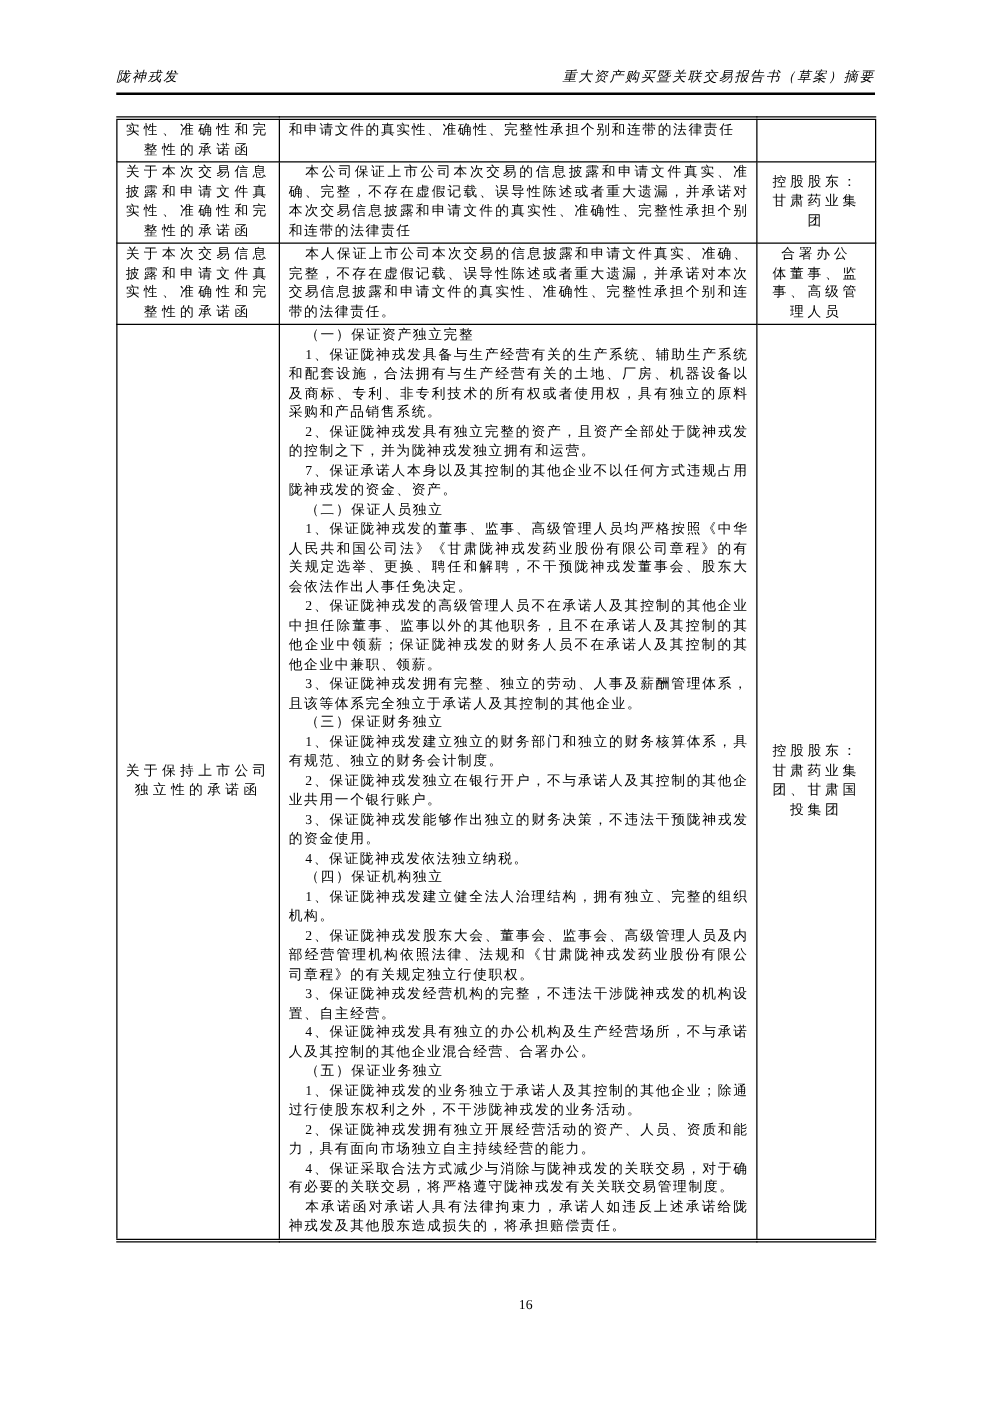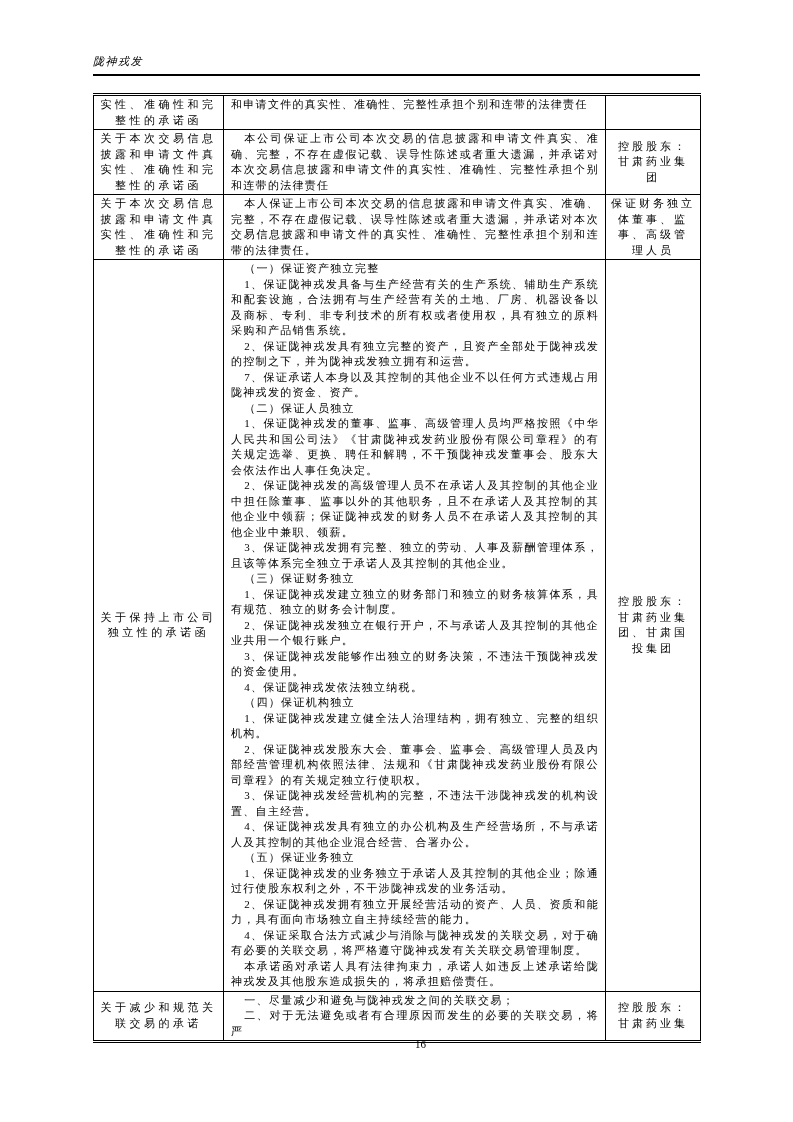--- a/index.html
+++ b/index.html
@@ -87,20 +87,21 @@
     text-align: center;
     font-size: 11px;
     padding-left: 24px;
   }
 </style>
 </head>
 <body>
 
 <div class="page-header">
   <span>陇神戎发</span>
+  <span>重大资产购买暨关联交易报告书（草案）摘要</span>
 </div>
 
 <table class="doc-table">
   <colgroup>
     <col class="c-type">
     <col class="c-content">
     <col class="c-party">
   </colgroup>
   <tbody>
   <tr class="r0">
@@ -126,21 +127,21 @@
   </tr>
 
   <tr class="r2">
     <td class="type-cell">关于本次交易信息
 披露和申请文件真
 实性、准确性和完
 整性的承诺函</td>
     <td class="content-cell">
           <p class="para">本人保证上市公司本次交易的信息披露和申请文件真实、准确、完整，不存在虚假记载、误导性陈述或者重大遗漏，并承诺对本次交易信息披露和申请文件的真实性、准确性、完整性承担个别和连带的法律责任。</p>
         </td>
-    <td class="party-cell">保证财务独立
+    <td class="party-cell">合署办公
 体董事、监
 事、高级管
 理人员</td>
   </tr>
 
   <tr class="r3">
     <td class="type-cell">关于保持上市公司
 独立性的承诺函</td>
     <td class="content-cell">
           <p class="para">（一）保证资产独立完整</p>
@@ -166,28 +167,18 @@
           <p class="para">2、保证陇神戎发拥有独立开展经营活动的资产、人员、资质和能力，具有面向市场独立自主持续经营的能力。</p>
           <p class="para">4、保证采取合法方式减少与消除与陇神戎发的关联交易，对于确有必要的关联交易，将严格遵守陇神戎发有关关联交易管理制度。</p>
           <p class="para">本承诺函对承诺人具有法律拘束力，承诺人如违反上述承诺给陇神戎发及其他股东造成损失的，将承担赔偿责任。</p>
         </td>
     <td class="party-cell">控股股东：
 甘肃药业集
 团、甘肃国
 投集团</td>
   </tr>
 
-  <tr class="r4">
-    <td class="type-cell">关于减少和规范关
-联交易的承诺</td>
-    <td class="content-cell">
-          <p class="para">一、尽量减少和避免与陇神戎发之间的关联交易；</p>
-          <p class="para">二、对于无法避免或者有合理原因而发生的必要的关联交易，将严</p>
-        </td>
-    <td class="party-cell">控股股东：
-甘肃药业集</td>
-  </tr>
 </tbody>
 </table>
 
 <div class="page-footer">
   <span>16</span>
 </div>
 
 </body></html>

